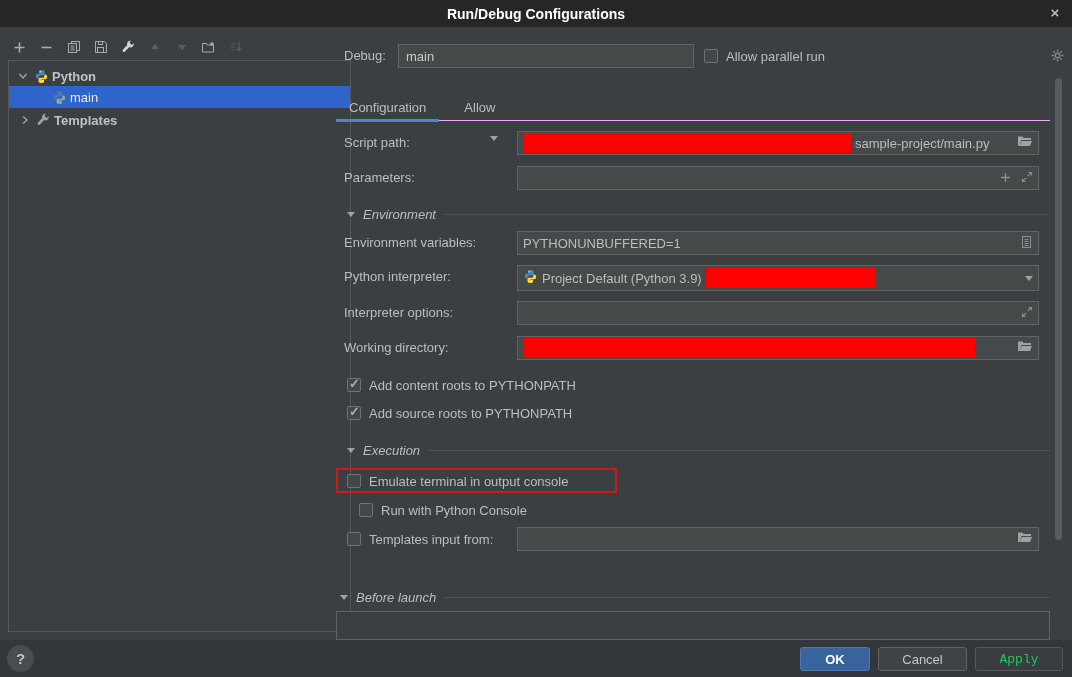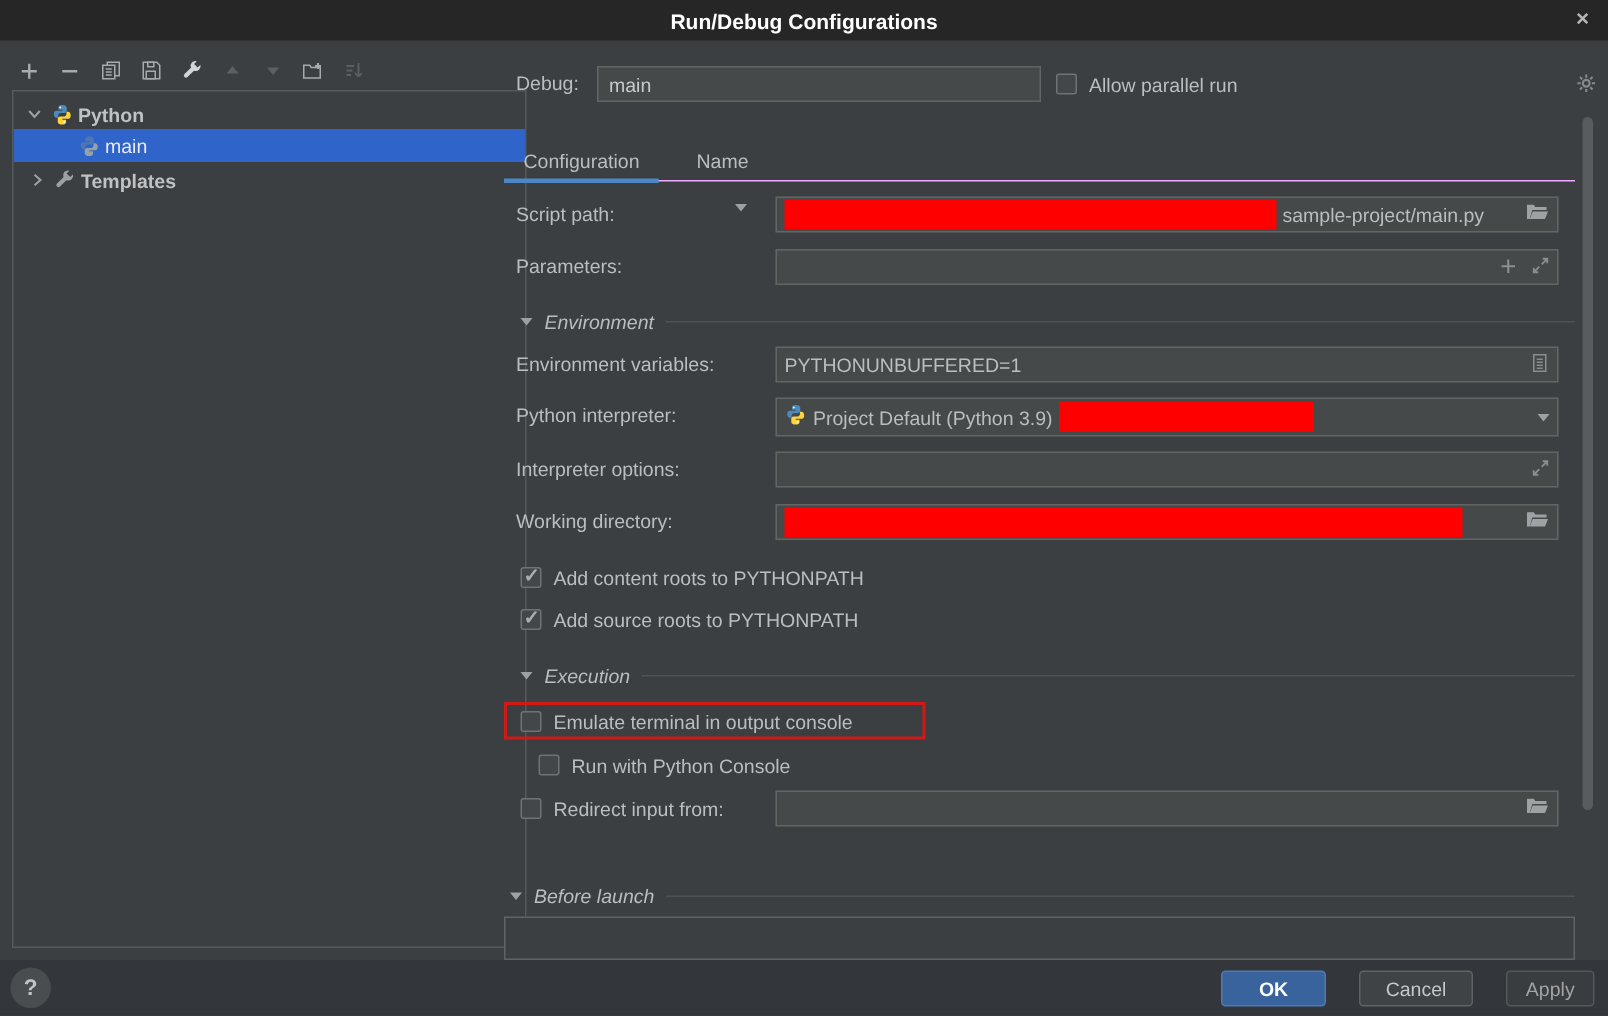--- a/index.html
+++ b/index.html
@@ -118,28 +118,28 @@
     background:#595c5e; border-radius:4px;
   }
 
   
   .bottom-bar { position:absolute; left:0; right:0; bottom:0; height:37px; background:#33363a; }
   .help-btn {
     position:absolute; left:7px; top:5px; width:27px; height:27px; border-radius:50%;
     background:#4a4d4f; color:#c0c2c4; font-size:15px; font-weight:bold;
     display:flex; align-items:center; justify-content:center;
   }
-  .btns { position:absolute; right:9px; top:7px; display:flex; gap:22px; }
+  .btns { position:absolute; right:9px; top:7px; display:flex; gap:8px; }
   .btn {
     height:24px; border-radius:3px; display:flex; align-items:center; justify-content:center;
     font-size:13px;
   }
   .btn-ok { width:70px; background:#38639c; border:1px solid #4f7ab0; color:#fff; font-weight:bold; }
-  .btn-cancel { width:76px; background:#3f4345; border:1px solid #5f6365; color:#c5c7c9; }
-  .btn-apply { width:59px; background:#3a3d3f; border:1px solid #555859; color:#a3a3a3; }
+  .btn-cancel { width:89px; background:#3f4345; border:1px solid #5f6365; color:#c5c7c9; }
+  .btn-apply { width:88px; background:#3a3d3f; border:1px solid #555859; color:#22c55e;font-family:Liberation Mono, monospace; }
 
   .top-cbs { position:absolute; top:17px; display:flex; align-items:center; gap:8px; height:24px; }
   .gear-wrap { position:absolute; top:21px; width:15px; height:15px; }
 </style>
 </head>
 <body>
 
 <div class="dialog">
 
   <div class="titlebar">
@@ -253,21 +253,21 @@
     </label>
     <span class="gear-wrap" style="left:714px;">
       <svg width="15" height="15" viewBox="0 0 14 14">
           <circle cx="7" cy="7" r="2.1" fill="none" stroke="#87898b" stroke-width="1.3"></circle>
           <path d="M7 1.5v2M7 10.5v2M1.5 7h2M10.5 7h2M3.1 3.1l1.4 1.4M9.5 9.5l1.4 1.4M10.9 3.1L9.5 4.5M4.5 9.5l-1.4 1.4" stroke="#87898b" stroke-width="1.3"></path>
         </svg>
     </span>
 
     <div class="tabbar">
       <div class="tab active">Configuration</div>
-      <div class="tab">Name</div>
+      <div class="tab">Allow</div>
     </div>
 
     <div class="flabel" style="top:104px;">Script path:</div>
     <div class="abs" style="left:154px; top:114px;"><span class="combo-arrow"></span></div>
     <div class="field" style="top:104px;">
       <span class="redact" style="width:328px;"></span>
       <span>sample-project/main.py</span>
       <span class="spacer"></span>
       <span>
         <svg width="16" height="13" viewBox="0 0 16 13">
@@ -369,21 +369,21 @@
       <span>Emulate terminal in output console</span>
     </label>
 
     <label class="cbrow abs" style="left:11px; top:473px;margin-left:12px;">
       <span class="cb"></span>
       <span>Run with Python Console</span>
     </label>
 
     <label class="cbrow abs" style="left:11px; top:502px;">
       <span class="cb"></span>
-      <span>Redirect input from:</span>
+      <span>Templates input from:</span>
     </label>
     <div class="field" style="top:500px;">
       <span class="spacer"></span>
       <span>
         <svg width="16" height="13" viewBox="0 0 16 13">
             <path d="M1 1.5h4.5l1 1.5H14v2H4.5L2.8 11H1z" fill="#9ea2a5"></path>
             <path d="M4.8 6H15l-2 5H2.8z" fill="#9ea2a5"></path>
           </svg>
       </span>
     </div>

